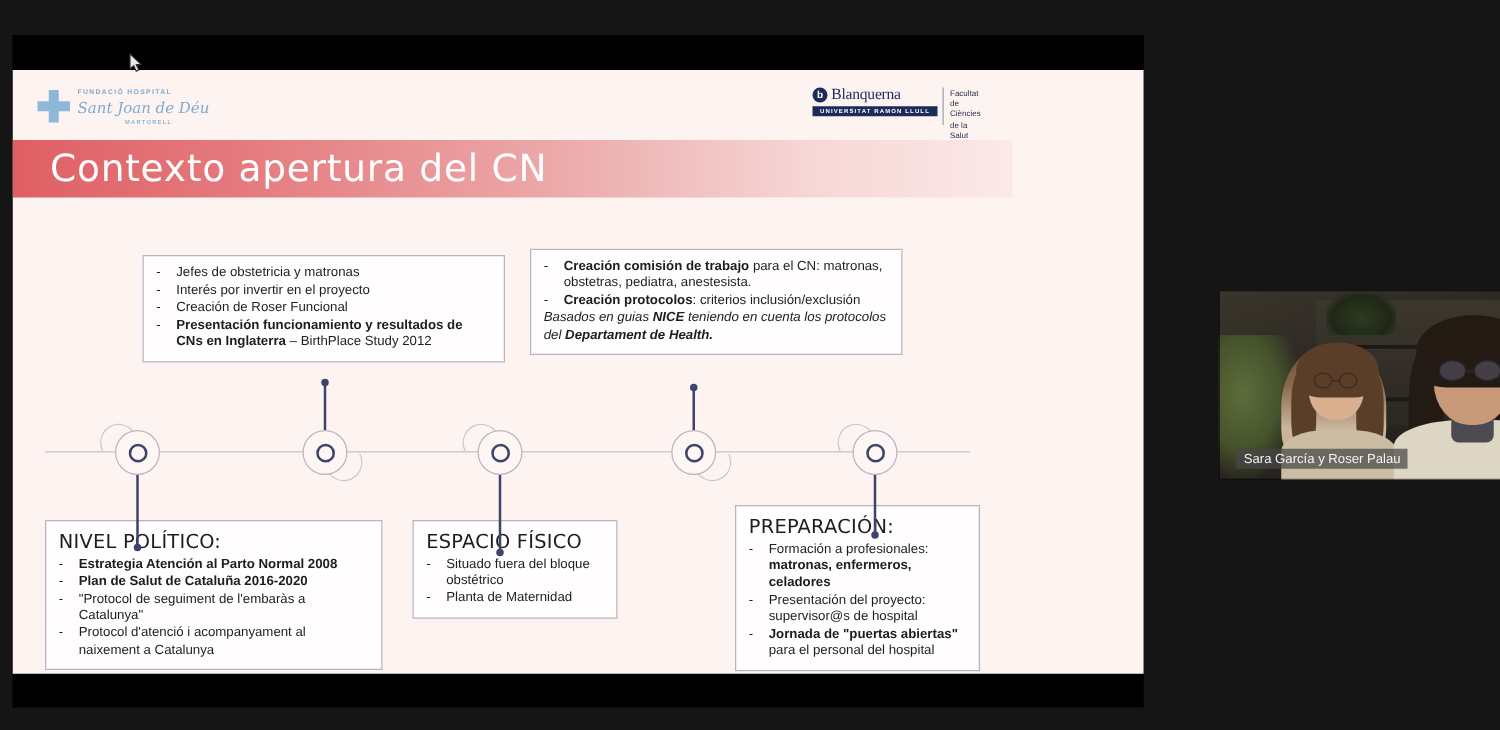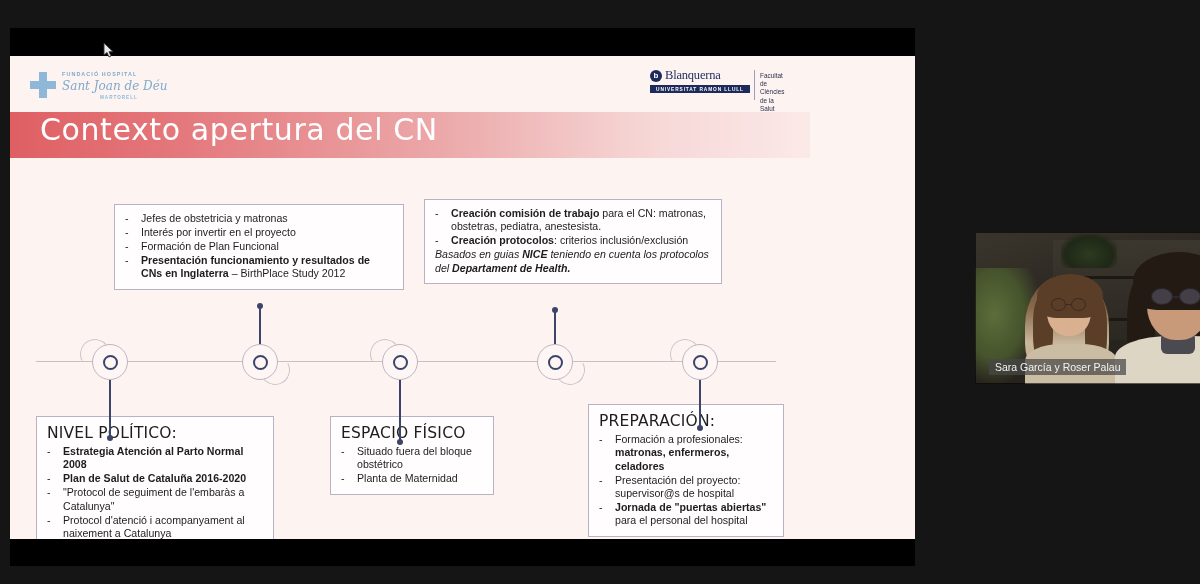--- a/index.html
+++ b/index.html
@@ -58,21 +58,21 @@
 
   .ghend { position:absolute; left:786px; top:14px; width:100px; height:30px; }
   .ghend-mark { position:absolute; left:0; top:1px; width:26px; height:22px; }
   .ghend-name { position:absolute; left:30px; top:0px; font-size:14px; font-weight:bold; color:#1d2a5c; letter-spacing:-0.3px; }
   .ghend-sub { position:absolute; left:30px; top:16px; font-size:4.4px; letter-spacing:0.35px; color:#3a3f5c; font-weight:bold; white-space:nowrap; }
 
   
   #title-banner {
     position:absolute; left:0; top:56px; width:800px; height:46px;
     background: linear-gradient(90deg, #df5f63 0%, #e4797d 22%, #ecaaab 55%, #f6d7d6 80%, #fbe9e8 100%);
-    display:flex; align-items:flex-start;
+    display:flex; align-items:center;
   }
   #title-text {
     margin-left:30px; color:#ffffff; font-size:30px; font-weight:400;
     letter-spacing:0.6px; font-family:"DejaVu Sans", sans-serif;
   }
 
   
   #tl-line { position:absolute; left:26px; top:305px; width:740px; height:1px; background:#c9bfc4; }
   .tl-node { position:absolute; top:288px; width:36px; height:36px; }
   .tl-ring {
@@ -239,39 +239,39 @@
             <div class="li">
               <span class="dash">-</span>
               <span class="txt"><span>Jefes de obstetricia y matronas</span></span>
             </div>
             <div class="li">
               <span class="dash">-</span>
               <span class="txt"><span>Interés por invertir en el proyecto</span></span>
             </div>
             <div class="li">
               <span class="dash">-</span>
-              <span class="txt"><span>Formación de Plan Funcional</span></span>
+              <span class="txt"><span>Creación de Roser Funcional</span></span>
             </div>
             <div class="li">
               <span class="dash">-</span>
               <span class="txt"><span class="b">Presentación funcionamiento y resultados de CNs en Inglaterra</span><span> – BirthPlace Study 2012</span></span>
             </div>
           </div>
           <div class="box" style="left: 414px; top: 143px; width: 298px;">
             <div class="li">
               <span class="dash">-</span>
               <span class="txt"><span class="b">Creación comisión de trabajo</span><span> para el CN: matronas, obstetras, pediatra, anestesista.</span></span>
             </div>
             <div class="li">
               <span class="dash">-</span>
               <span class="txt"><span class="b">Creación protocolos</span><span>: criterios inclusión/exclusión</span></span>
             </div>
             <div class="plain"><span class="it">Basados en guias </span><span class="b it">NICE</span><span class="it"> teniendo en cuenta los protocolos del </span><span class="b it">Departament de Health.</span></div>
           </div>
-          <div class="box" style="left: 26px; top: 360px; width: 238px;">
+          <div class="box" style="left: 26px; top: 360px; width: 270px;">
             <div class="box-h">NIVEL POLÍTICO:</div>
             <div class="li">
               <span class="dash">-</span>
               <span class="txt"><span class="b">Estrategia Atención al Parto Normal 2008</span></span>
             </div>
             <div class="li">
               <span class="dash">-</span>
               <span class="txt"><span class="b">Plan de Salut de Cataluña 2016-2020</span></span>
             </div>
             <div class="li">

